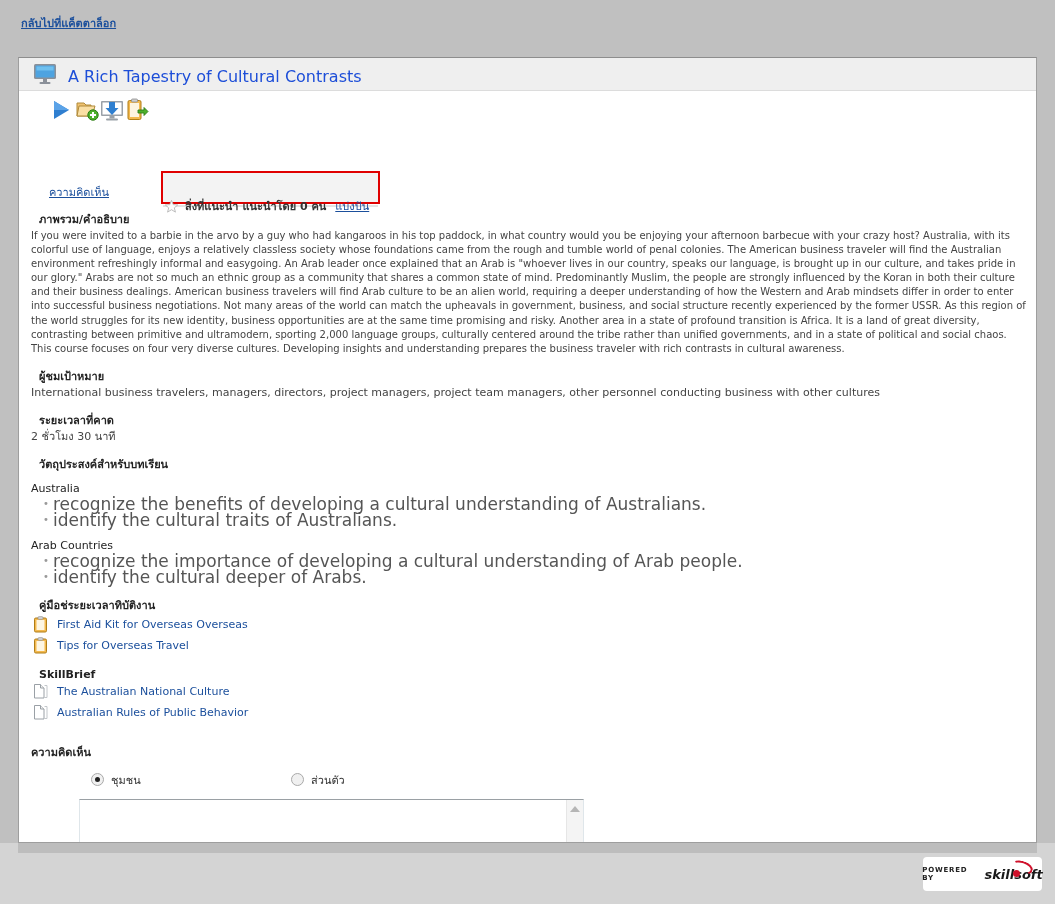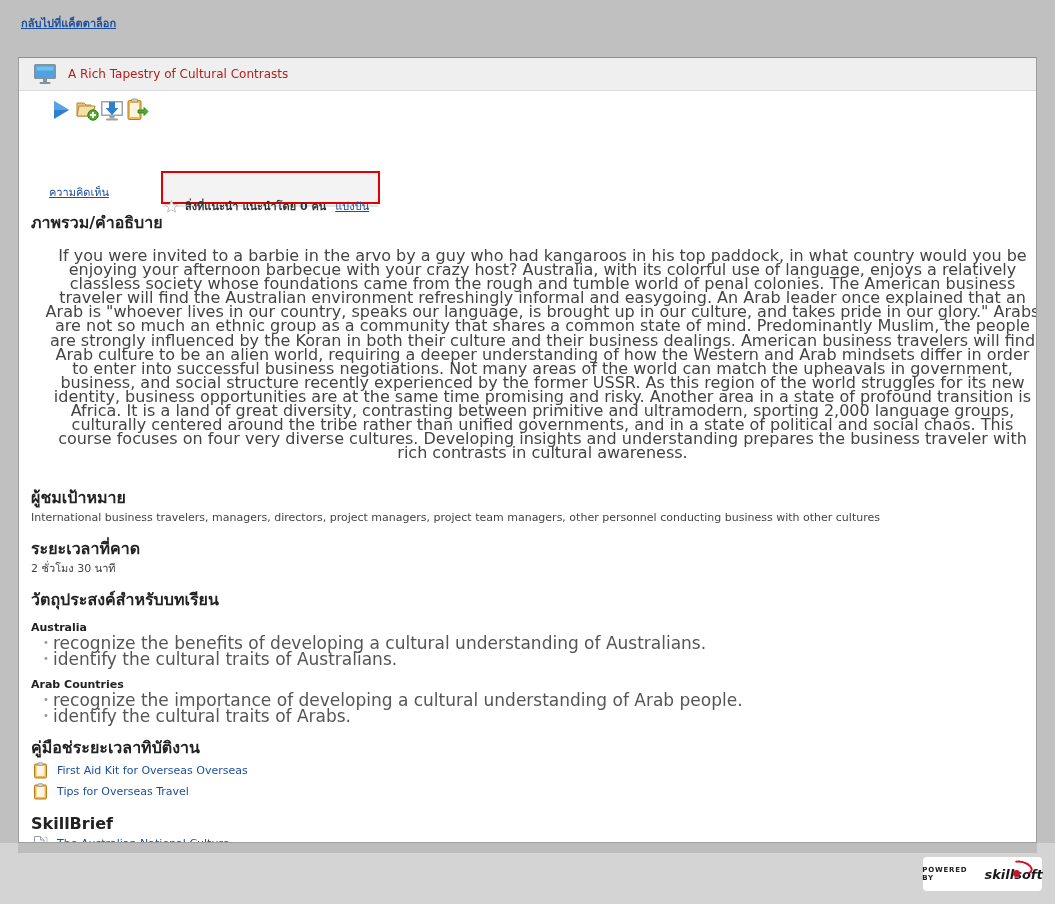--- a/index.html
+++ b/index.html
@@ -51,22 +51,22 @@
     border-bottom: 1px solid #dcdcdc;
   }
   .monitor-icon {
     position: absolute;
     left: 14px; top: 5px;
     width: 24px; height: 22px;
   }
   .panel-title {
     position: absolute;
     left: 49px; top: 9px;
-    font-size: 12px;
-    color: #b91c1c;
+    font-size: 16px;
+    color: #1d4ed8;
   }
   
   .toolbar {
     position: absolute;
     left: 12px; top: 40px;
     width: 140px; height: 26px;
   }
   .tool-ico {
     position: absolute;
     top: 0;
@@ -126,44 +126,44 @@
     left: 12px; top: 95px;
     width: 995px;
   }
   .row-id {
     font-size: 11px;
     color: #333;
     margin: 0 0 2px 0;
   }
   .row-id b { color: #222; }
   .sec-head {
-    font-size: 16px;
+    font-size: 11px;
     font-weight: bold;
     color: #222;
-    margin: 0 0 1px 0;
+    margin: 0 0 1px 8px;
   }
   .para {
-    font-size: 16px;
+    font-size: 10px;
     color: #444;
     line-height: 14.1px;
-    margin: 14px;
-    text-align: center;
+    margin: 0;
+    text-align: left;
     width: 995px;
   }
   .gap { height: 11px; }
   .gap-s { height: 8px; }
   .plain {
     font-size: 11px;
     color: #444;
     margin: 0;
     line-height: 14px;
   }
   .obj-group-head {
     font-size: 11px;
-    font-weight: bold;
+    font-weight: normal;
     color: #222;
     margin: 0 0 1px 0;
   }
   ul.objs {
     margin: 0 0 0 0;
     padding: 0 0 0 22px;
     list-style: none;
   }
   ul.objs li {
     font-size: 17px;
@@ -431,21 +431,21 @@
           <li>recognize the benefits of developing a cultural understanding of Australians.</li>
           <li>identify the cultural traits of Australians.</li>
         </ul>
       </div>
 
       <div class="gap"></div>
       <div>
         <div class="obj-group-head">Arab Countries</div>
         <ul class="objs">
           <li>recognize the importance of developing a cultural understanding of Arab people.</li>
-          <li>identify the cultural traits of Arabs.</li>
+          <li>identify the cultural deeper of Arabs.</li>
         </ul>
       </div>
 
       <div class="gap"></div>
       <div class="sec-head">คู่มือช่ระยะเวลาทิบัติงาน</div>
       <div class="res-row">
         <span class="res-icon">
           <svg width="16" height="17" viewBox="0 0 16 17">
             <rect x="1.5" y="2" width="12" height="14" rx="1.3" fill="#f3b94e" stroke="#b07d16" stroke-width="1"></rect>
             <rect x="3.5" y="4" width="8" height="10" fill="#fdf6e3"></rect>

